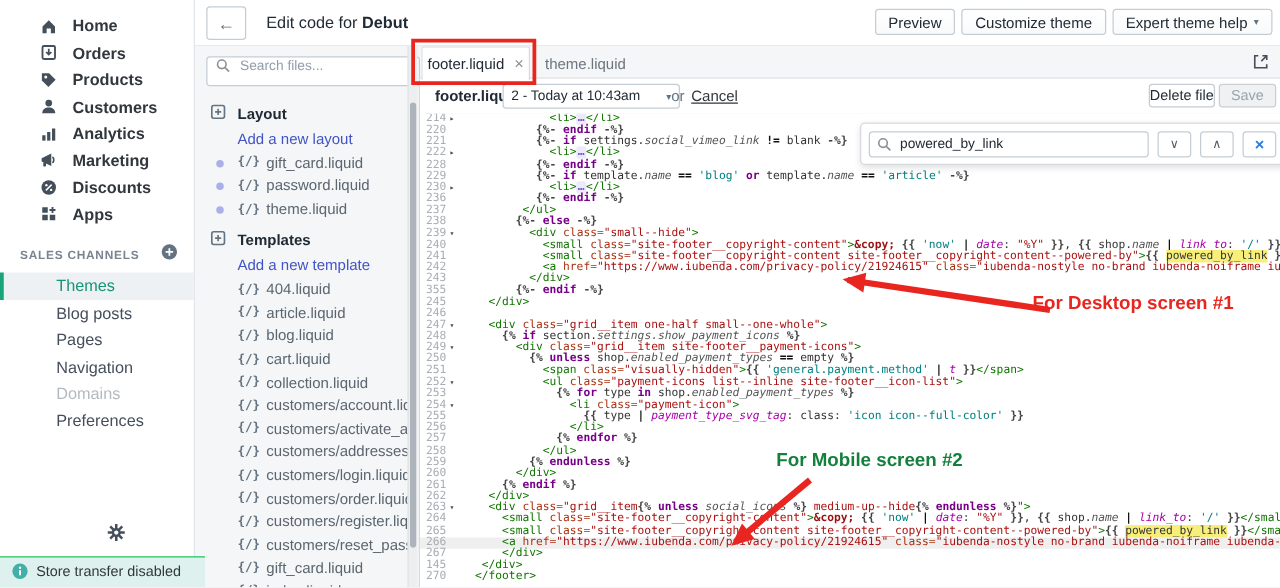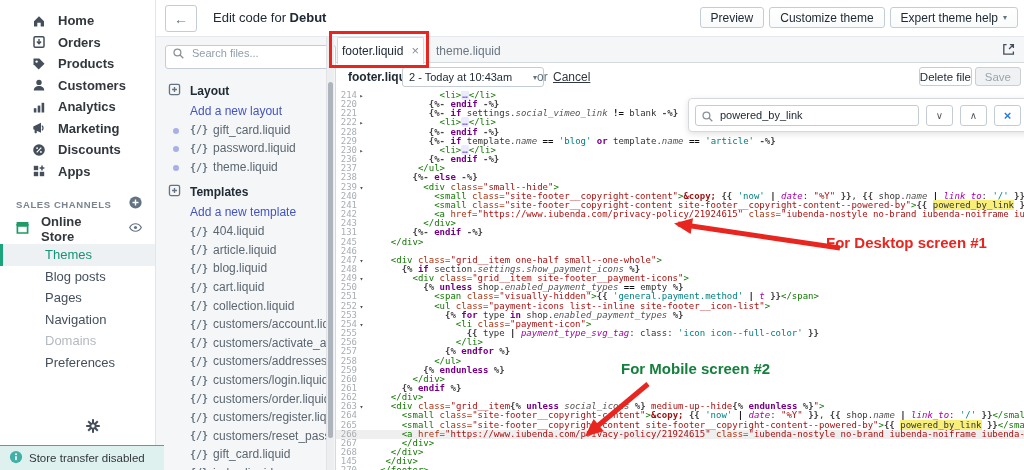--- a/index.html
+++ b/index.html
@@ -214,32 +214,20 @@
           <span>Apps</span>
         </div>
       </div>
     <div class="sc-row">
       <span class="sc-label">SALES CHANNELS</span>
       <span class="ic" id="sc-plus"><svg width="15" height="15" viewBox="0 0 16 16">
             <circle cx="8" cy="8" r="6.5" fill="#637381"></circle>
             <path d="M8 4.8v6.4M4.8 8h6.4" stroke="#fff" stroke-width="1.5"></path>
           </svg></span>
     </div>
-    <div class="os-row">
-      <span class="ic" id="os-icon"><svg width="17" height="17" viewBox="0 0 17 17">
-            <path d="M2.6 3h11.8v2.8H2.6z" fill="#1f9a63"></path>
-            <path d="M3.4 6.8h10.2V14H3.4z" fill="none" stroke="#1f9a63" stroke-width="1.7"></path>
-            <path d="M2.2 5.8h12.6" stroke="#1f9a63" stroke-width="1.4"></path>
-          </svg></span>
-      <span class="lbl">Online Store</span>
-      <span class="ic" id="os-eye"><svg width="15" height="15" viewBox="0 0 16 16">
-            <path d="M1.8 8C3.2 5.4 5.4 4 8 4s4.8 1.4 6.2 4C12.8 10.6 10.6 12 8 12S3.2 10.6 1.8 8z" fill="none" stroke="#637381" stroke-width="1.3"></path>
-            <circle cx="8" cy="8" r="1.7" fill="#637381"></circle>
-          </svg></span>
-    </div>
     <div id="store-sub">
         <div class="sub-item active">Themes</div>
         <div class="sub-item">Blog posts</div>
         <div class="sub-item">Pages</div>
         <div class="sub-item">Navigation</div>
         <div class="sub-item disabled">Domains</div>
         <div class="sub-item">Preferences</div>
       </div>
     <div class="settings-row">
       <span class="ic" id="settings-icon"><svg width="16" height="16" viewBox="0 0 16 16">
@@ -421,21 +409,21 @@
             <div class="code-line"><span class="ln">229</span><span class="fold-marker"></span><span class="code-text"><span class="cs-p">         </span><span class="cs-d">{%-</span><span class="cs-k"> if</span><span class="cs-p"> template.</span><span class="cs-v">name</span><span class="cs-o"> ==</span><span class="cs-q"> 'blog'</span><span class="cs-k"> or</span><span class="cs-p"> template.</span><span class="cs-v">name</span><span class="cs-o"> ==</span><span class="cs-q"> 'article'</span><span class="cs-d"> -%}</span></span></div>
             <div class="code-line"><span class="ln">230</span><span class="fold-marker">▸</span><span class="code-text"><span class="cs-p">           </span><span class="cs-t">&lt;li&gt;</span><span class="cs-w">…</span><span class="cs-t">&lt;/li&gt;</span></span></div>
             <div class="code-line"><span class="ln">236</span><span class="fold-marker"></span><span class="code-text"><span class="cs-p">         </span><span class="cs-d">{%-</span><span class="cs-k"> endif</span><span class="cs-d"> -%}</span></span></div>
             <div class="code-line"><span class="ln">237</span><span class="fold-marker"></span><span class="code-text"><span class="cs-p">       </span><span class="cs-t">&lt;/ul&gt;</span></span></div>
             <div class="code-line"><span class="ln">238</span><span class="fold-marker"></span><span class="code-text"><span class="cs-p">      </span><span class="cs-d">{%-</span><span class="cs-k"> else</span><span class="cs-d"> -%}</span></span></div>
             <div class="code-line"><span class="ln">239</span><span class="fold-marker">▾</span><span class="code-text"><span class="cs-p">        </span><span class="cs-t">&lt;div</span><span class="cs-at"> class=</span><span class="cs-s">"small--hide"</span><span class="cs-t">&gt;</span></span></div>
             <div class="code-line"><span class="ln">240</span><span class="fold-marker"></span><span class="code-text"><span class="cs-p">          </span><span class="cs-t">&lt;small</span><span class="cs-at"> class=</span><span class="cs-s">"site-footer__copyright-content"</span><span class="cs-t">&gt;</span><span class="cs-e">&amp;copy;</span><span class="cs-p"> </span><span class="cs-d">{{</span><span class="cs-q"> 'now'</span><span class="cs-o"> |</span><span class="cs-f"> date</span><span class="cs-p">:</span><span class="cs-s"> "%Y"</span><span class="cs-p"> </span><span class="cs-d">}}</span><span class="cs-p">, </span><span class="cs-d">{{</span><span class="cs-p"> shop.</span><span class="cs-v">name</span><span class="cs-o"> |</span><span class="cs-f"> link_to</span><span class="cs-p">:</span><span class="cs-q"> '/'</span><span class="cs-p"> </span><span class="cs-d">}}</span></span></div>
             <div class="code-line"><span class="ln">241</span><span class="fold-marker"></span><span class="code-text"><span class="cs-p">          </span><span class="cs-t">&lt;small</span><span class="cs-at"> class=</span><span class="cs-s">"site-footer__copyright-content site-footer__copyright-content--powered-by"</span><span class="cs-t">&gt;</span><span class="cs-d">{{ </span><span class="cs-hl">powered_by_link</span><span class="cs-d"> }}</span></span></div>
             <div class="code-line"><span class="ln">242</span><span class="fold-marker"></span><span class="code-text"><span class="cs-p">          </span><span class="cs-t">&lt;a</span><span class="cs-at"> href=</span><span class="cs-s">"https://www.iubenda.com/privacy-policy/21924615"</span><span class="cs-at"> class=</span><span class="cs-s">"iubenda-nostyle no-brand iubenda-noiframe iubenda-embed"</span></span></div>
             <div class="code-line"><span class="ln">243</span><span class="fold-marker"></span><span class="code-text"><span class="cs-p">        </span><span class="cs-t">&lt;/div&gt;</span></span></div>
-            <div class="code-line"><span class="ln">131</span><span class="fold-marker"></span><span class="code-text"><span class="cs-p">      </span><span class="cs-d">{%-</span><span class="cs-k"> endif</span><span class="cs-d"> -%}</span></span></div>
+            <div class="code-line"><span class="ln">355</span><span class="fold-marker"></span><span class="code-text"><span class="cs-p">      </span><span class="cs-d">{%-</span><span class="cs-k"> endif</span><span class="cs-d"> -%}</span></span></div>
             <div class="code-line"><span class="ln">245</span><span class="fold-marker"></span><span class="code-text"><span class="cs-p">  </span><span class="cs-t">&lt;/div&gt;</span></span></div>
             <div class="code-line"><span class="ln">246</span><span class="fold-marker"></span><span class="code-text"></span></div>
             <div class="code-line"><span class="ln">247</span><span class="fold-marker">▾</span><span class="code-text"><span class="cs-p">  </span><span class="cs-t">&lt;div</span><span class="cs-at"> class=</span><span class="cs-s">"grid__item one-half small--one-whole"</span><span class="cs-t">&gt;</span></span></div>
             <div class="code-line"><span class="ln">248</span><span class="fold-marker"></span><span class="code-text"><span class="cs-p">    </span><span class="cs-d">{%</span><span class="cs-k"> if</span><span class="cs-p"> section.</span><span class="cs-v">settings.show_payment_icons</span><span class="cs-p"> </span><span class="cs-d">%}</span></span></div>
             <div class="code-line"><span class="ln">249</span><span class="fold-marker">▾</span><span class="code-text"><span class="cs-p">      </span><span class="cs-t">&lt;div</span><span class="cs-at"> class=</span><span class="cs-s">"grid__item site-footer__payment-icons"</span><span class="cs-t">&gt;</span></span></div>
             <div class="code-line"><span class="ln">250</span><span class="fold-marker"></span><span class="code-text"><span class="cs-p">        </span><span class="cs-d">{%</span><span class="cs-k"> unless</span><span class="cs-p"> shop.</span><span class="cs-v">enabled_payment_types</span><span class="cs-o"> ==</span><span class="cs-p"> empty </span><span class="cs-d">%}</span></span></div>
             <div class="code-line"><span class="ln">251</span><span class="fold-marker"></span><span class="code-text"><span class="cs-p">          </span><span class="cs-t">&lt;span</span><span class="cs-at"> class=</span><span class="cs-s">"visually-hidden"</span><span class="cs-t">&gt;</span><span class="cs-d">{{</span><span class="cs-q"> 'general.payment.method'</span><span class="cs-o"> |</span><span class="cs-f"> t</span><span class="cs-p"> </span><span class="cs-d">}}</span><span class="cs-t">&lt;/span&gt;</span></span></div>
             <div class="code-line"><span class="ln">252</span><span class="fold-marker">▾</span><span class="code-text"><span class="cs-p">          </span><span class="cs-t">&lt;ul</span><span class="cs-at"> class=</span><span class="cs-s">"payment-icons list--inline site-footer__icon-list"</span><span class="cs-t">&gt;</span></span></div>
             <div class="code-line"><span class="ln">253</span><span class="fold-marker"></span><span class="code-text"><span class="cs-p">            </span><span class="cs-d">{%</span><span class="cs-k"> for</span><span class="cs-p"> type</span><span class="cs-k"> in</span><span class="cs-p"> shop.</span><span class="cs-v">enabled_payment_types</span><span class="cs-p"> </span><span class="cs-d">%}</span></span></div>
             <div class="code-line"><span class="ln">254</span><span class="fold-marker">▾</span><span class="code-text"><span class="cs-p">              </span><span class="cs-t">&lt;li</span><span class="cs-at"> class=</span><span class="cs-s">"payment-icon"</span><span class="cs-t">&gt;</span></span></div>
@@ -445,21 +433,20 @@
             <div class="code-line"><span class="ln">258</span><span class="fold-marker"></span><span class="code-text"><span class="cs-p">          </span><span class="cs-t">&lt;/ul&gt;</span></span></div>
             <div class="code-line"><span class="ln">259</span><span class="fold-marker"></span><span class="code-text"><span class="cs-p">        </span><span class="cs-d">{%</span><span class="cs-k"> endunless</span><span class="cs-p"> </span><span class="cs-d">%}</span></span></div>
             <div class="code-line"><span class="ln">260</span><span class="fold-marker"></span><span class="code-text"><span class="cs-p">      </span><span class="cs-t">&lt;/div&gt;</span></span></div>
             <div class="code-line"><span class="ln">261</span><span class="fold-marker"></span><span class="code-text"><span class="cs-p">    </span><span class="cs-d">{%</span><span class="cs-k"> endif</span><span class="cs-p"> </span><span class="cs-d">%}</span></span></div>
             <div class="code-line"><span class="ln">262</span><span class="fold-marker"></span><span class="code-text"><span class="cs-p">  </span><span class="cs-t">&lt;/div&gt;</span></span></div>
             <div class="code-line"><span class="ln">263</span><span class="fold-marker">▾</span><span class="code-text"><span class="cs-p">  </span><span class="cs-t">&lt;div</span><span class="cs-at"> class=</span><span class="cs-s">"grid__item</span><span class="cs-d">{%</span><span class="cs-k"> unless</span><span class="cs-p"> </span><span class="cs-v">social_icons</span><span class="cs-p"> </span><span class="cs-d">%}</span><span class="cs-s"> medium-up--hide</span><span class="cs-d">{%</span><span class="cs-k"> endunless</span><span class="cs-p"> </span><span class="cs-d">%}</span><span class="cs-s">"</span><span class="cs-t">&gt;</span></span></div>
             <div class="code-line"><span class="ln">264</span><span class="fold-marker"></span><span class="code-text"><span class="cs-p">    </span><span class="cs-t">&lt;small</span><span class="cs-at"> class=</span><span class="cs-s">"site-footer__copyright-content"</span><span class="cs-t">&gt;</span><span class="cs-e">&amp;copy;</span><span class="cs-p"> </span><span class="cs-d">{{</span><span class="cs-q"> 'now'</span><span class="cs-o"> |</span><span class="cs-f"> date</span><span class="cs-p">:</span><span class="cs-s"> "%Y"</span><span class="cs-p"> </span><span class="cs-d">}}</span><span class="cs-p">, </span><span class="cs-d">{{</span><span class="cs-p"> shop.</span><span class="cs-v">name</span><span class="cs-o"> |</span><span class="cs-f"> link_to</span><span class="cs-p">:</span><span class="cs-q"> '/'</span><span class="cs-p"> </span><span class="cs-d">}}</span><span class="cs-t">&lt;/small&gt;</span></span></div>
             <div class="code-line"><span class="ln">265</span><span class="fold-marker"></span><span class="code-text"><span class="cs-p">    </span><span class="cs-t">&lt;small</span><span class="cs-at"> class=</span><span class="cs-s">"site-footer__copyright-content site-footer__copyright-content--powered-by"</span><span class="cs-t">&gt;</span><span class="cs-d">{{ </span><span class="cs-hl">powered_by_link</span><span class="cs-d"> }}</span><span class="cs-t">&lt;/small&gt;</span></span></div>
             <div class="code-line code-line-active"><span class="ln">266</span><span class="fold-marker"></span><span class="code-text"><span class="cs-p">    </span><span class="cs-t">&lt;a</span><span class="cs-at"> href=</span><span class="cs-s">"https://www.iubenda.com/privacy-policy/21924615"</span><span class="cs-at"> class=</span><span class="cs-s">"iubenda-nostyle no-brand iubenda-noiframe iubenda-embed"</span></span></div>
             <div class="code-line"><span class="ln">267</span><span class="fold-marker"></span><span class="code-text"><span class="cs-p">    </span><span class="cs-t">&lt;/div&gt;</span></span></div>
-            <div class="code-line"><span class="ln">268</span><span class="fold-marker"></span><span class="code-text"><span class="cs-p">  </span><span class="cs-t">&lt;/div&gt;</span></span></div>
             <div class="code-line"><span class="ln">145</span><span class="fold-marker"></span><span class="code-text"><span class="cs-p"> </span><span class="cs-t">&lt;/div&gt;</span></span></div>
             <div class="code-line"><span class="ln">270</span><span class="fold-marker"></span><span class="code-text"><span class="cs-t">&lt;/footer&gt;</span></span></div>
           </div>
       </div>
 
       <div class="search-panel">
         <span class="si-wrap">
           <span class="si-icon" id="editor-search-icon"><svg width="13" height="13" viewBox="0 0 16 16">
                 <circle cx="6.7" cy="6.7" r="4.2" fill="none" stroke="#8a9299" stroke-width="1.6"></circle>
                 <path d="m9.9 9.9 4 4" stroke="#8a9299" stroke-width="1.6"></path>

